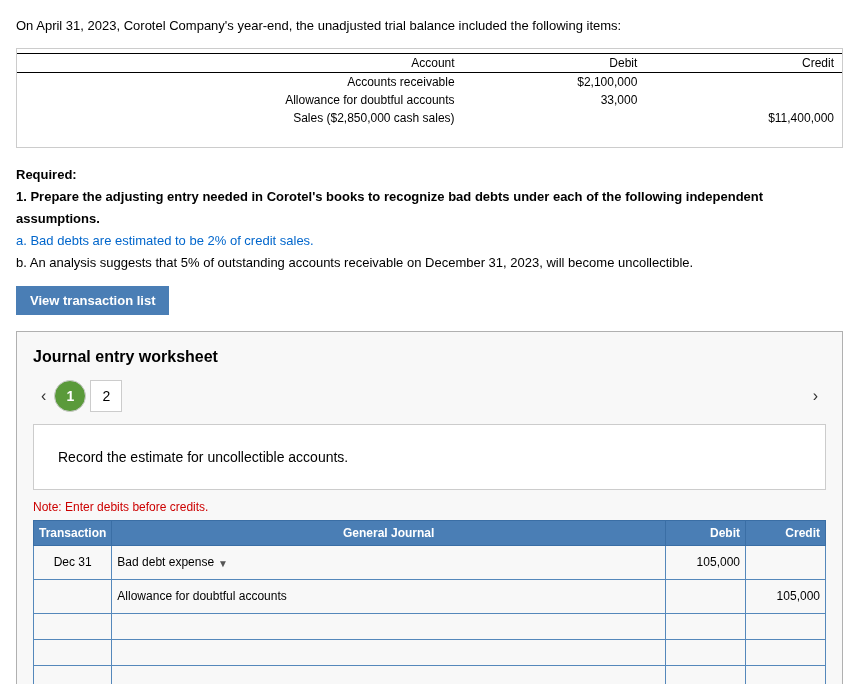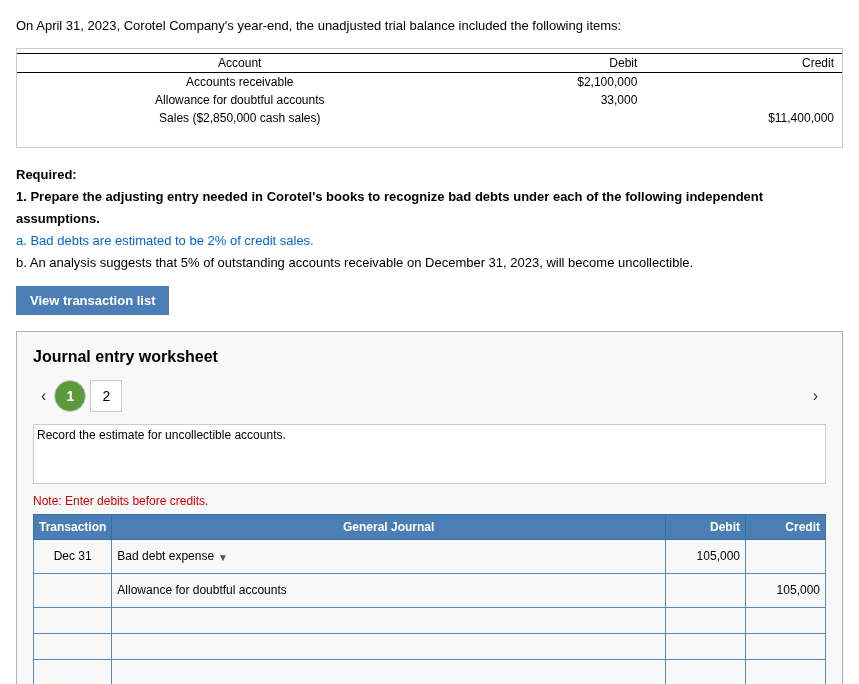--- a/index.html
+++ b/index.html
@@ -23,21 +23,21 @@
     }
     .trial-balance-table th {
       text-align: center;
       font-weight: normal;
       border-bottom: 1px solid #000;
       padding: 2px 8px;
     }
     .trial-balance-table td {
       padding: 2px 8px;
     }
-    .trial-balance-table .account-col { text-align: center; }
+    .trial-balance-table .account-col { text-align: right; }
     .trial-balance-table .debit-col { text-align: right; }
     .trial-balance-table .credit-col { text-align: right; }
     .trial-balance-table tr.header-row th {
       border-top: 1px solid #000;
     }
     .tb-outer {
       border: 1px solid #ccc;
       margin-bottom: 16px;
       padding: 4px 0;
     }
@@ -106,24 +106,24 @@
       font-size: 14px;
       cursor: pointer;
       display: flex;
       align-items: center;
       justify-content: center;
       margin-right: 4px;
     }
     .instruction-box {
       background: #fff;
       border: 1px solid #ccc;
-      padding: 3px;
+      padding: 24px;
       margin-bottom: 10px;
       min-height: 60px;
-      font-size: 12px;
+      font-size: 14px;
     }
     .note-text {
       color: #cc0000;
       font-size: 12px;
       margin-bottom: 6px;
     }
     .journal-table {
       width: 100%;
       border-collapse: collapse;
       font-size: 12px;

